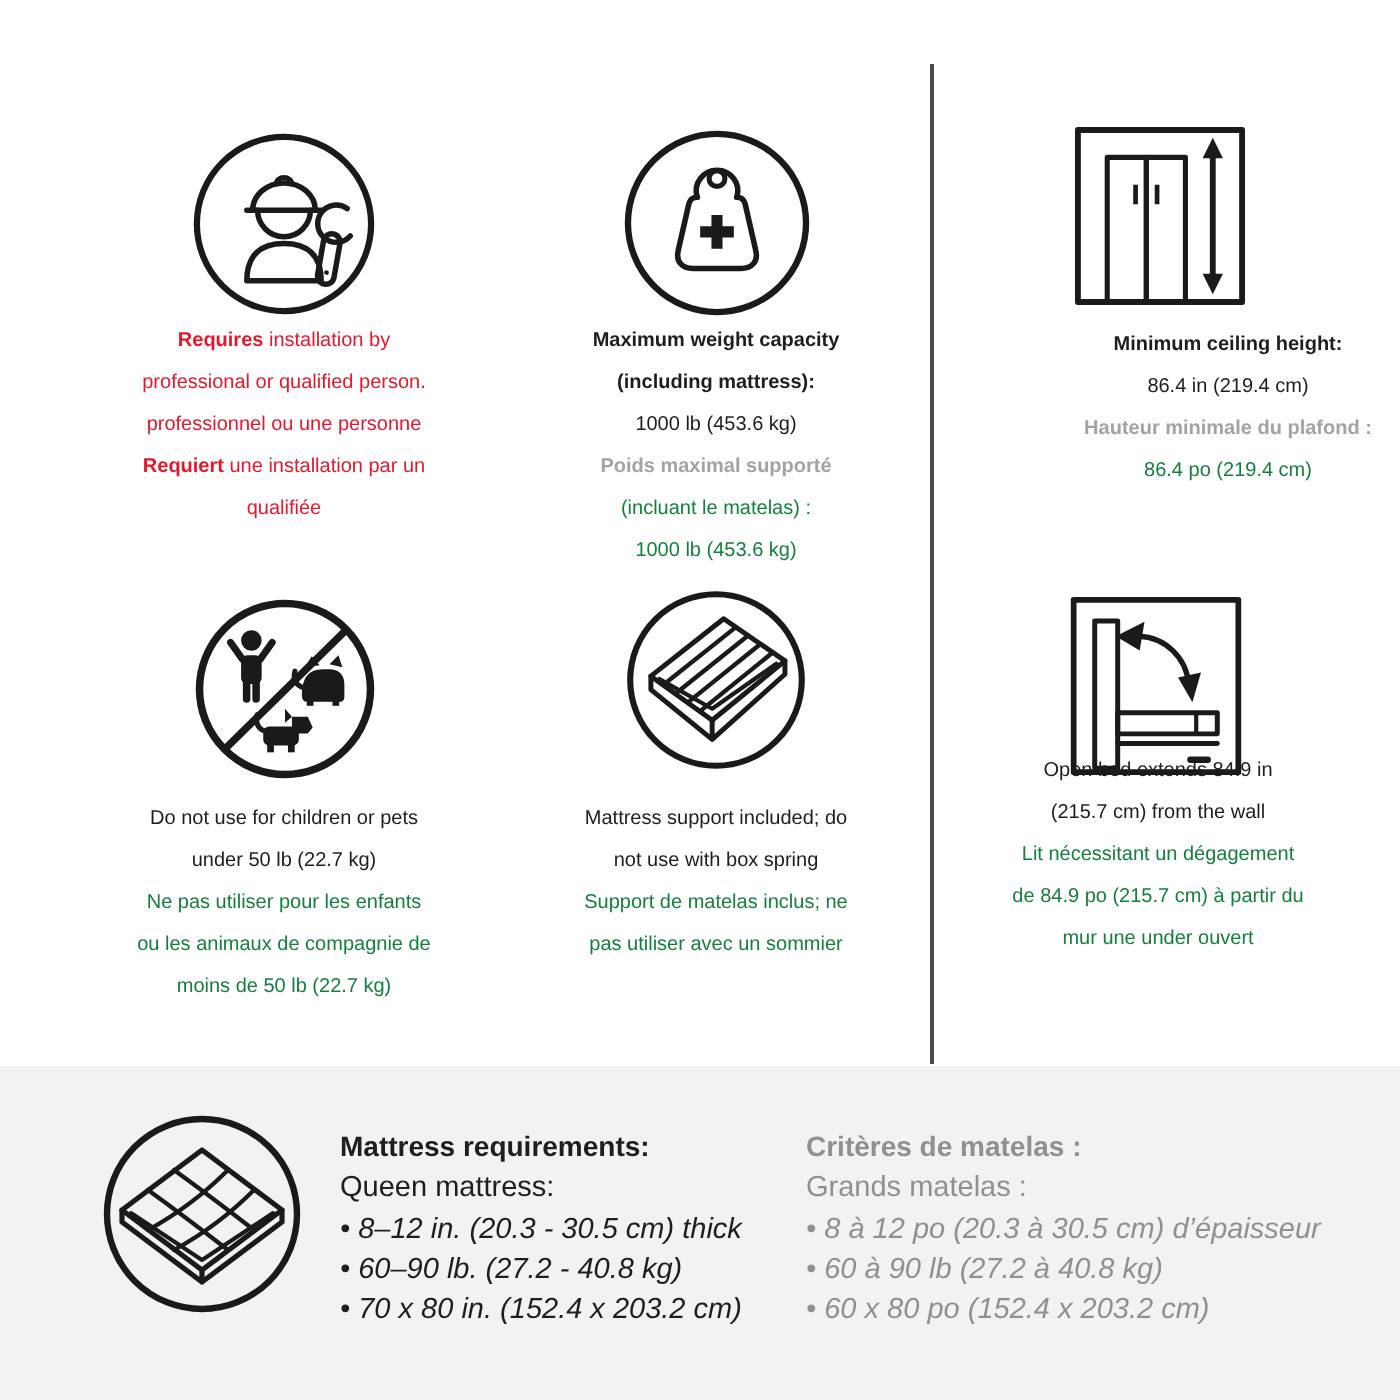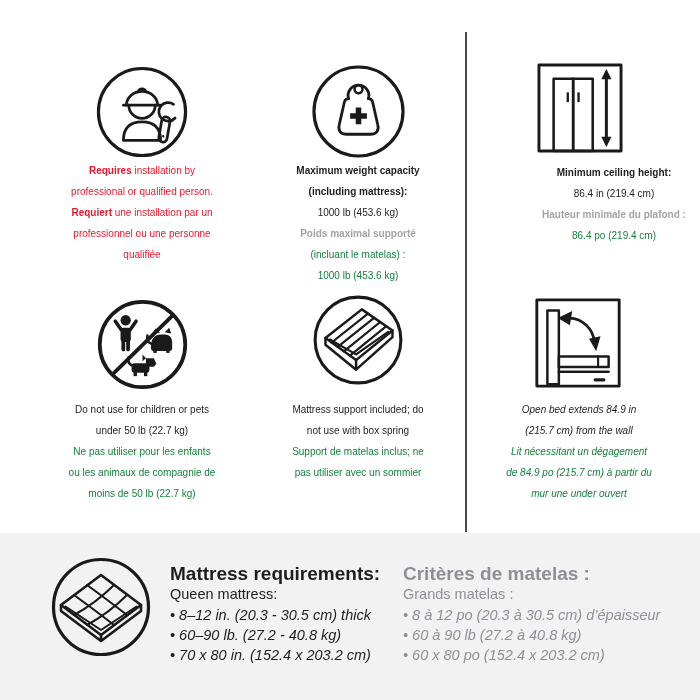--- a/index.html
+++ b/index.html
@@ -15,21 +15,21 @@
   .txt{position:absolute;text-align:center;}
   .txt .line{white-space:nowrap;font-size:10px;line-height:21px;color:#1e1e20;}
   .txt .line.b{font-weight:700;}
   .txt .line.gray{color:#15803d;}
   .txt .line.grayb{color:#a3a3a5;font-weight:700;}
   .txt .line.red{color:#e5192d;}
   .txt .line.red .bw{font-weight:700;}
   .divider{position:absolute;left:465px;top:32px;width:2px;height:500px;background:#4b4b4d;}
   .footer{position:absolute;left:0;top:533px;width:700px;height:167px;background:#f2f2f3;}
   .fcol{position:absolute;top:563px;}
-  .fcol .ftitle{font-size:19px;font-weight:700;line-height:21px;color:#1e1e20;white-space:nowrap;}
+  .fcol .ftitle{font-size:14px;font-weight:700;line-height:21px;color:#1e1e20;white-space:nowrap;}
   .fcol .fsub{font-size:14.5px;line-height:21px;color:#1e1e20;white-space:nowrap;}
   .fcol .fbullet{font-size:14.5px;line-height:20px;color:#1e1e20;white-space:nowrap;font-style:italic;}
   .fcol .fbullet::before{content:"• ";}
   .fcol.fr .ftitle,.fcol.fr .fsub,.fcol.fr .fbullet{color:#8e9095;}
   .en-col{left:170px;}
   .fr-col{left:403px;}
 </style>
 </head>
 <body>
 
@@ -126,22 +126,22 @@
       <line x1="63" y1="85.5" x2="72" y2="85.5" stroke-width="3.4"></line>
       <path d="M36 21 A27 27 0 0 1 62 46" stroke-width="2.8"></path>
       <path d="M24 21 L39 13.5 L36.5 28.5 Z" fill="#1a1a1a" stroke="none"></path>
       <path d="M56.5 42.5 L68.5 40 L64 55.5 Z" fill="#1a1a1a" stroke="none"></path>
     </svg>
   </div>
 
   <div class="txt" style="left:18px;top:160px;width:248px;">
     <div class="line red"><span class="bw">Requires</span><span> installation by</span></div>
     <div class="line red">professional or qualified person.</div>
+    <div class="line red">professionnel ou une personne</div>
     <div class="line red"><span class="bw">Requiert</span><span> une installation par un</span></div>
-    <div class="line red">professionnel ou une personne</div>
     <div class="line red">qualifiée</div>
   </div>
 
   <div class="txt" style="left:248px;top:160px;width:220px;">
     <div class="line b">Maximum weight capacity</div>
     <div class="line b">(including mattress):</div>
     <div class="line">1000 lb (453.6 kg)</div>
     <div class="line grayb">Poids maximal supporté</div>
     <div class="line gray">(incluant le matelas) :</div>
     <div class="line gray">1000 lb (453.6 kg)</div>
@@ -162,21 +162,21 @@
     <div class="line gray">moins de 50 lb (22.7 kg)</div>
   </div>
 
   <div class="txt" style="left:248px;top:399px;width:220px;">
     <div class="line">Mattress support included; do</div>
     <div class="line">not use with box spring</div>
     <div class="line gray">Support de matelas inclus; ne</div>
     <div class="line gray">pas utiliser avec un sommier</div>
   </div>
 
-  <div class="txt" style="left:466px;top:399px;width:226px;font-style:italic;">
+  <div class="txt" style="left:466px;top:375px;width:226px;">
     <div class="line">Open bed extends 84.9 in</div>
     <div class="line">(215.7 cm) from the wall</div>
     <div class="line gray">Lit nécessitant un dégagement</div>
     <div class="line gray">de 84.9 po (215.7 cm) à partir du</div>
     <div class="line gray">mur une under ouvert</div>
   </div>
 
   <div class="divider"></div>
 
   <div class="footer"></div>

